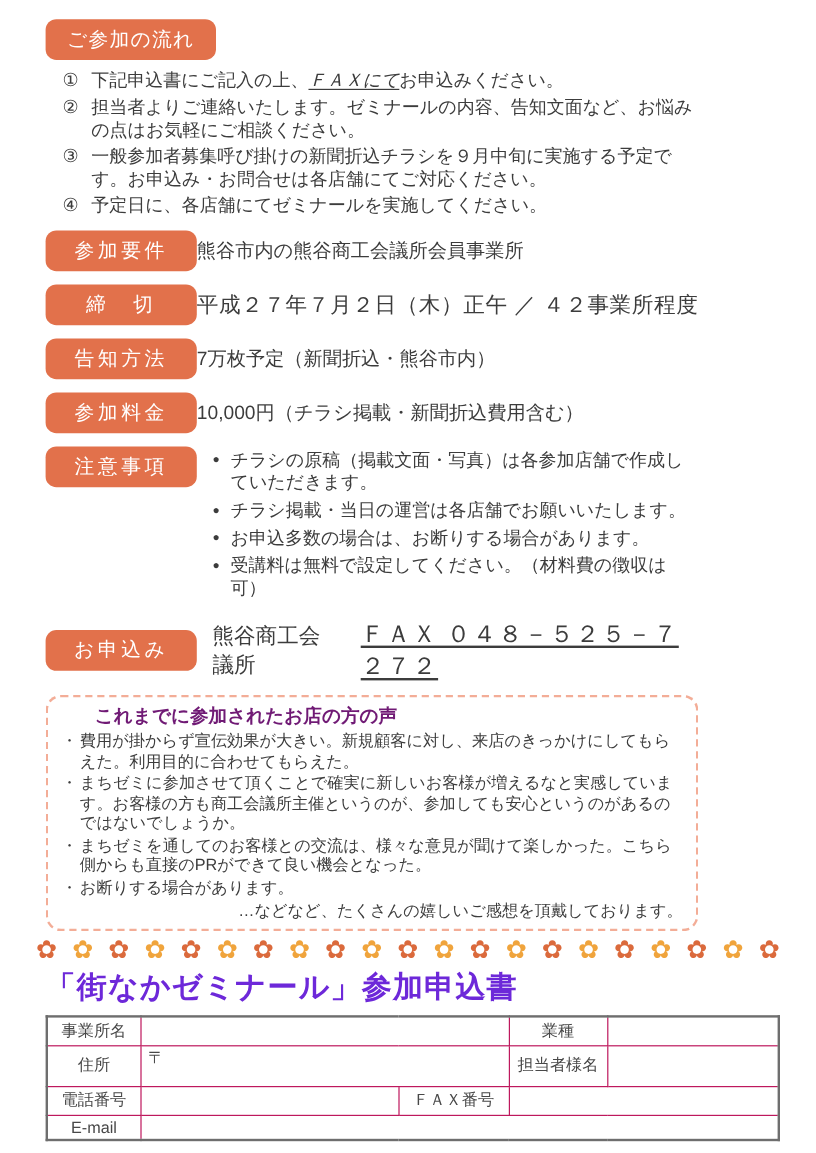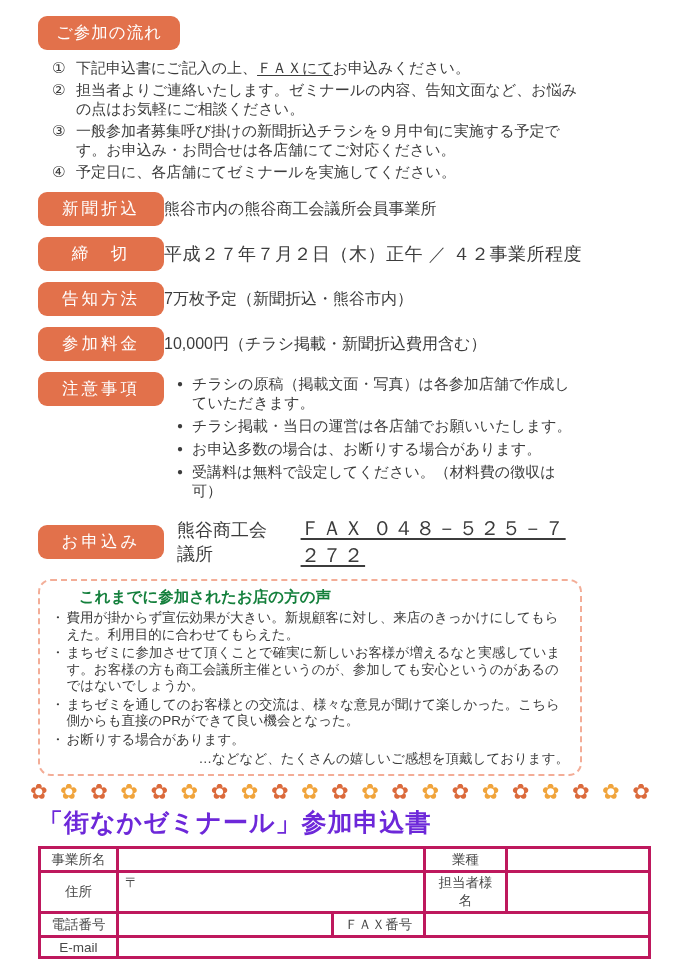--- a/index.html
+++ b/index.html
@@ -16,21 +16,21 @@
     box-sizing:border-box;width:126px;height:34px;flex:0 0 auto;
     background:#E2714B;border-radius:9px;
     color:#ffffff;font-weight:normal;font-size:16.5px;letter-spacing:3px;
   }
   .badge.flow{width:142px;letter-spacing:1px;}
 
   
   .steps{margin:8px 0 2px 14px;}
   .step{display:flex;margin-bottom:3px;font-size:15px;line-height:19px;}
   .step .num{width:24px;flex:0 0 auto;}
-  .step .txt u{text-underline-offset:2px;}
+  .step .txt u{text-underline-offset:2px;font-style:italic;}
 
   
   .info-row{display:flex;align-items:center;margin-top:11px;}
   .info-row .val{font-size:16px;}
   .info-row.deadline .val{font-size:18px;letter-spacing:0.5px;}
   .info-row.top{align-items:flex-start;}
 
   
   .notes{margin-left:13px;padding-top:2px;}
   .note{display:flex;font-size:15px;line-height:19px;margin-bottom:4px;}
@@ -39,37 +39,37 @@
   
   .apply-org{margin-left:13px;font-size:18px;}
   .apply-fax{margin-left:16px;font-size:20px;letter-spacing:1.5px;
     text-decoration:underline;text-underline-offset:3px;}
 
   
   .voices{
     margin-top:10px;border:2px dashed #F3AD97;border-radius:13px;
     padding:6px 11px 7px;box-sizing:border-box;
   }
-  .voices-title{color:#15803d;font-weight:bold;font-size:15.5px;margin:0 0 2px 28px;}
+  .voices-title{color:#701a75;font-weight:bold;font-size:15.5px;margin:0 0 2px 28px;}
   .voice{display:flex;font-size:13.5px;line-height:16.5px;margin-bottom:2px;}
   .voice::before{content:"・";flex:0 0 auto;margin-right:2px;}
   .voices-closing{text-align:right;font-size:13.5px;line-height:17px;}
 
   
   .flower-row{display:flex;justify-content:space-between;
     margin:4px 0 2px -8px;width:620px;font-size:21px;line-height:24px;}
   .flower-row span{flex:0 0 auto;}
 
   
   .form-title{color:#6d28d9;font-weight:bold;font-size:25px;
     letter-spacing:1px;margin:2px 0 7px;}
 
   
   table.form{border-collapse:collapse;width:610px;border:2px solid #6e6e6e;table-layout:fixed;}
-  table.form td{border:3px solid #be185d;font-size:13.5px;color:#484848;
+  table.form td{border:1px solid #be185d;font-size:13.5px;color:#484848;
     padding:1px 6px;box-sizing:border-box;}
   td.lbl{text-align:center;}
   tr.r1 td{height:24px;}
   tr.r2 td{height:34px;}
   tr.r3 td{height:24px;}
   tr.r4 td{height:21px;}
   td.postal{vertical-align:top;font-size:13px;padding-top:2px;}
 </style>
 </head>
 <body>
@@ -91,21 +91,21 @@
       <span class="num">③</span>
       <span class="txt">一般参加者募集呼び掛けの新聞折込チラシを９月中旬に実施する予定です。お申込み・お問合せは各店舗にてご対応ください。</span>
     </div>
     <div class="step">
       <span class="num">④</span>
       <span class="txt">予定日に、各店舗にてゼミナールを実施してください。</span>
     </div>
   </div>
 
   <div class="info-row">
-    <div class="badge">新聞折込</div>
+    <div class="badge">参加要件</div>
     <div class="val">熊谷市内の熊谷商工会議所会員事業所</div>
   </div>
 
   <div class="info-row deadline">
     <div class="badge">締　切</div>
     <div class="val">平成２７年７月２日（木）正午 ／ ４２事業所程度</div>
   </div>
 
   <div class="info-row">
     <div class="badge">告知方法</div>

